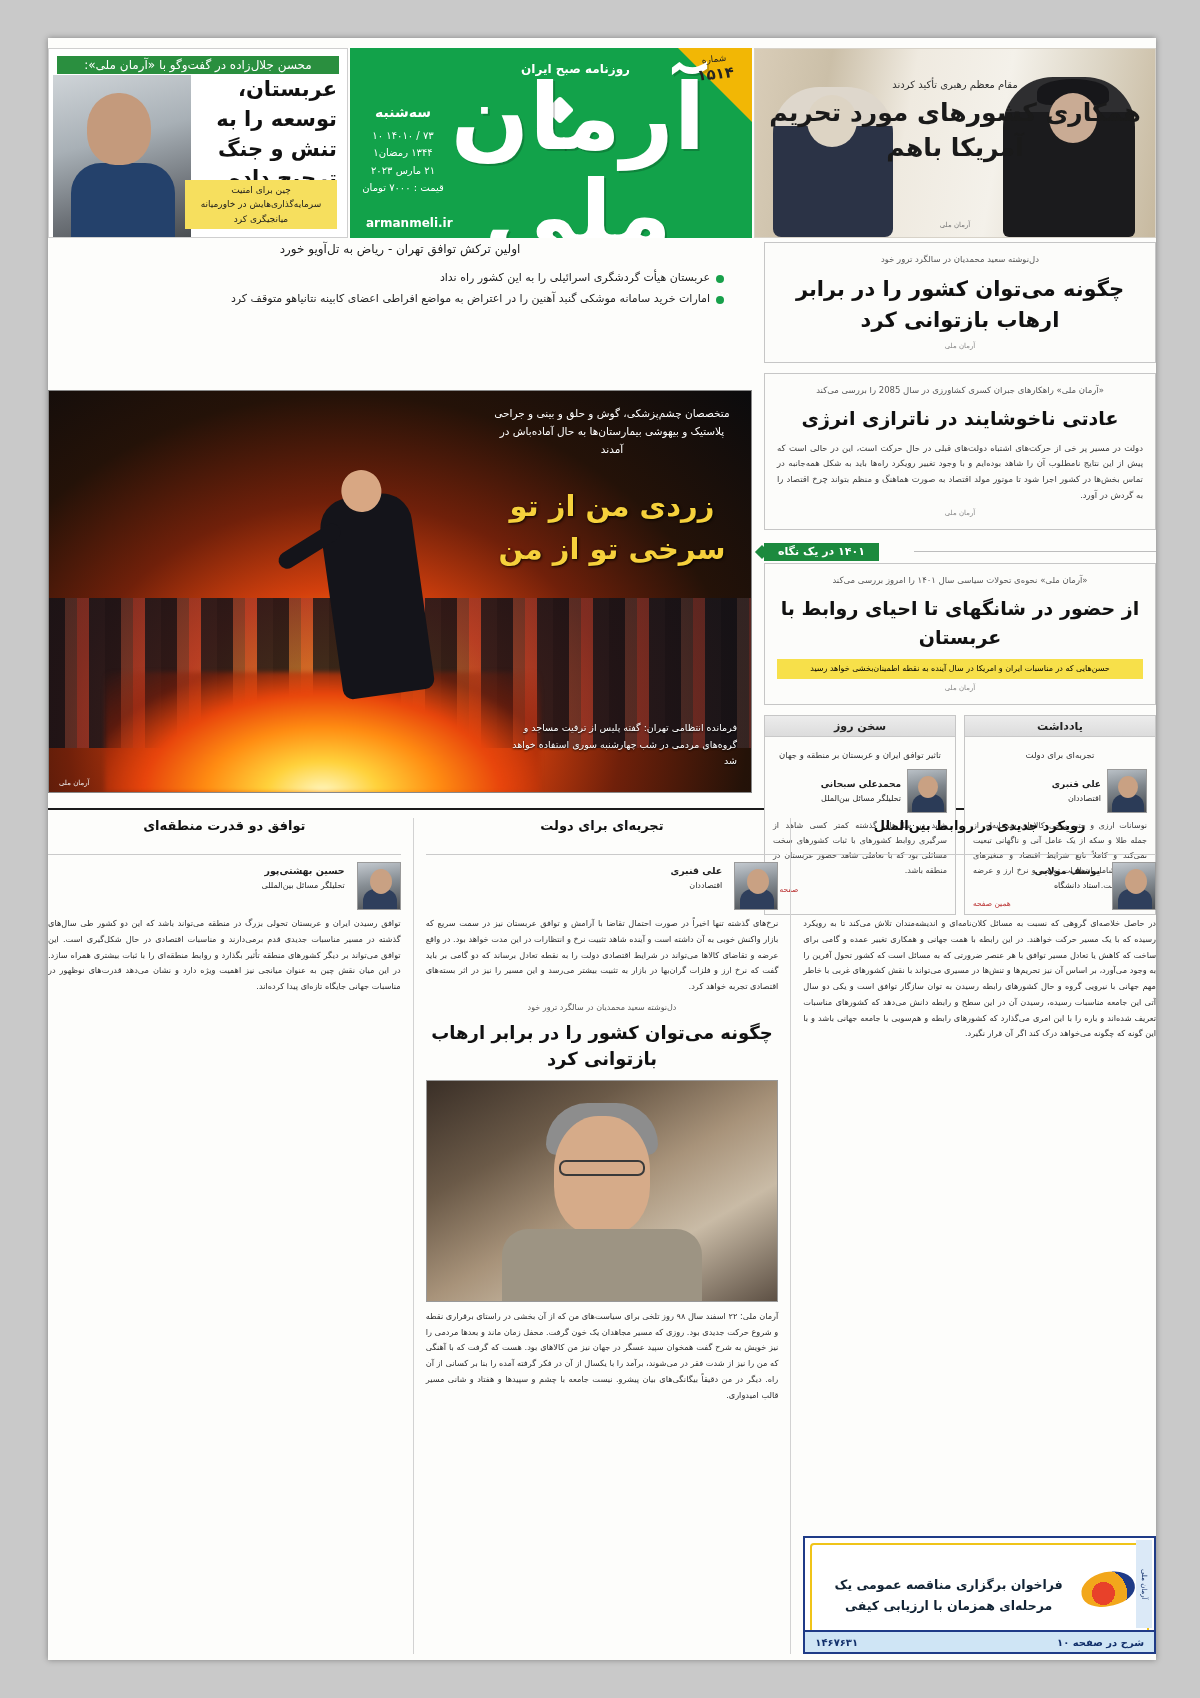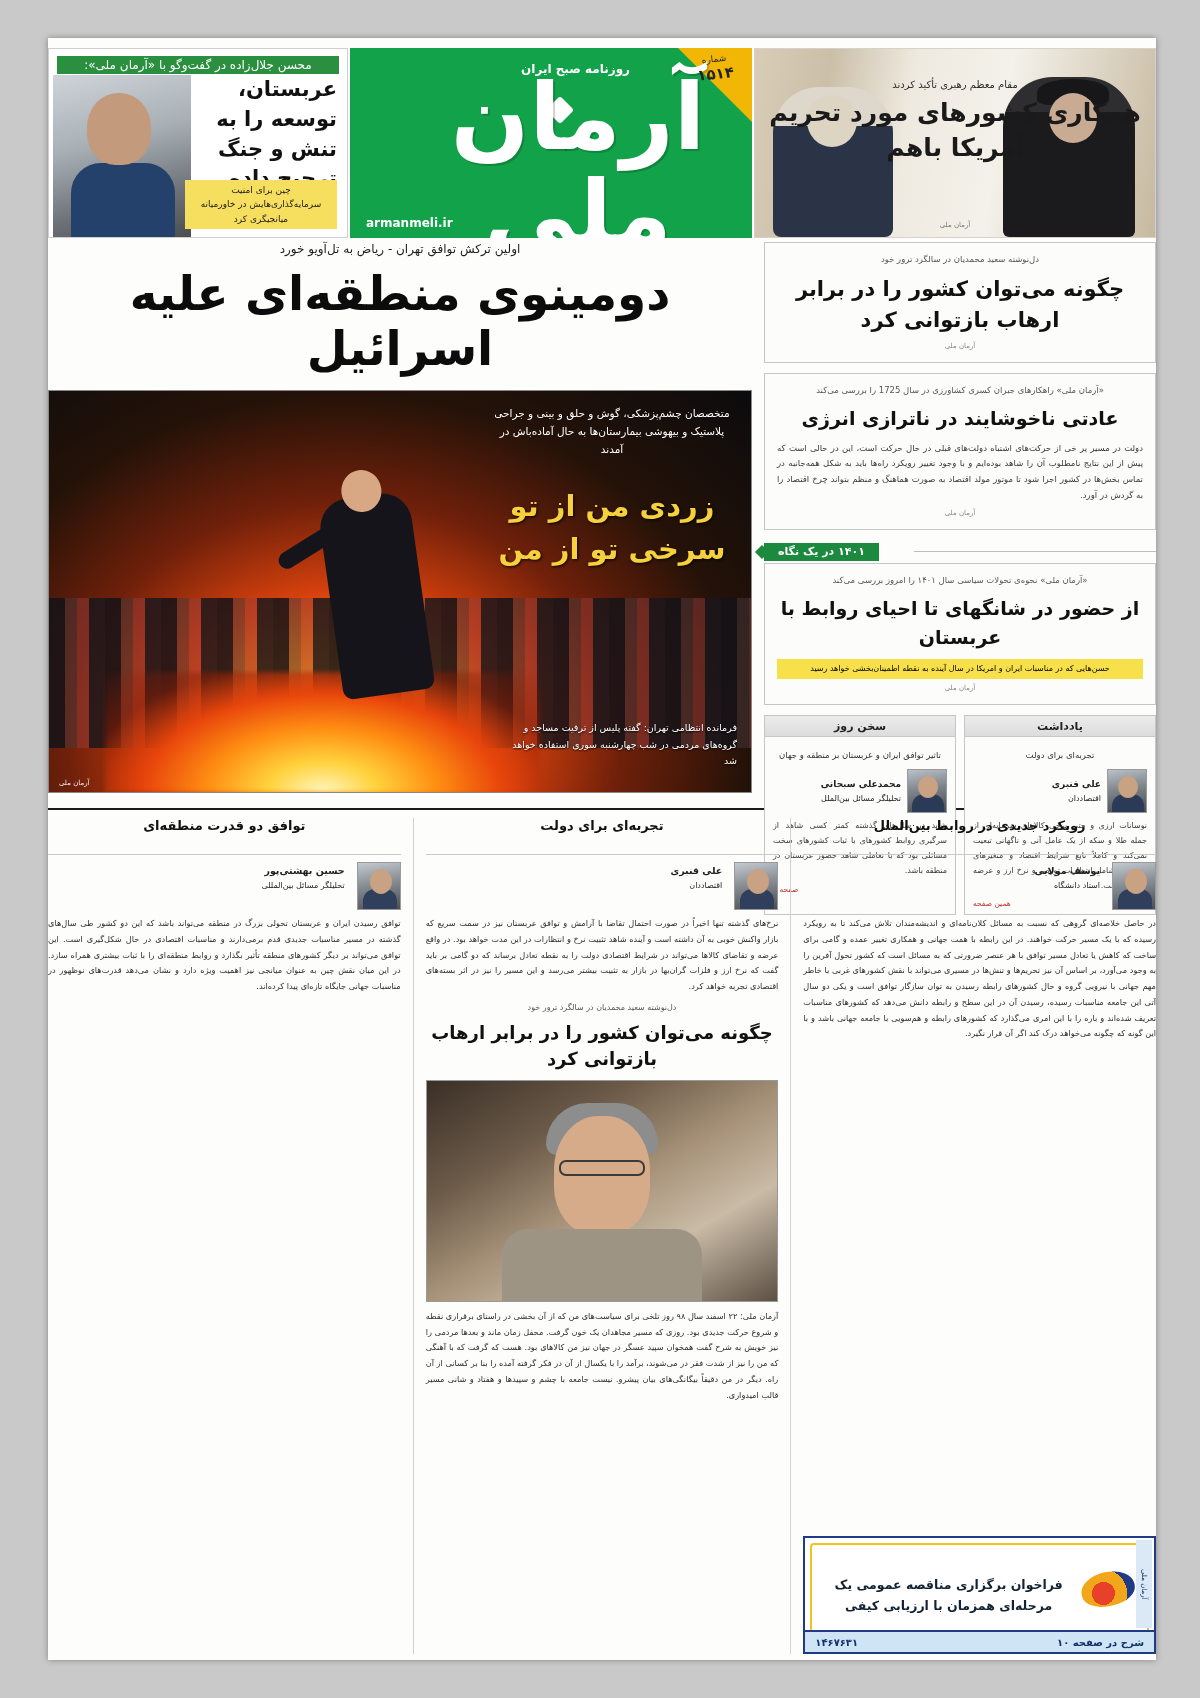--- a/index.html
+++ b/index.html
@@ -346,20 +346,27 @@
 
     <div class="masthead">
       <div class="issue-tri"></div>
       <div class="issue-label">
         <span>شماره</span>
         <div class="issue-num">۱۵۱۴</div>
       </div>
       <div class="mh-slogan">روزنامه صبح ایران</div>
       <div class="mh-diamond"></div>
       <div class="mh-logo">آرمان ملی</div>
+      <div class="mh-date">
+        <span class="mh-day">سه‌شنبه</span>
+        <span>۷۳ / ۱۴۰۱۰ ۱۰</span><br>
+        <span>۱۳۴۴ رمضان‌۱</span><br>
+        <span>۲۱ مارس ۲۰۲۳</span><br>
+        <span>قیمت : ۷۰۰۰ تومان</span>
+      </div>
       <div class="mh-site">armanmeli.ir</div>
     </div>
 
     <div class="top-right-box">
       <div class="trb-kicker">محسن جلال‌زاده در گفت‌وگو با «آرمان ملی»:</div>
       <div class="trb-photo"></div>
       <div class="trb-head">عربستان، توسعه را به تنش و جنگ ترجیح داده است</div>
       <div class="trb-caption">چین برای امنیت سرمایه‌گذاری‌هایش در خاورمیانه میانجیگری کرد</div>
     </div>
   </div>
@@ -368,21 +375,21 @@
 
     <div class="lcol">
 
       <div class="card">
         <div class="card-kicker">دل‌نوشته سعید محمدیان در سالگرد ترور خود</div>
         <div class="card-head">چگونه می‌توان کشور را در برابر ارهاب بازتوانی کرد</div>
         <div class="card-more">آرمان ملی</div>
       </div>
 
       <div class="card">
-        <div class="card-kicker">«آرمان ملی» راهکارهای جبران کسری کشاورزی در سال 1725 را بررسی می‌کند</div>
+        <div class="card-kicker">«آرمان ملی» راهکارهای جبران کسری کشاورزی در سال 2085 را بررسی می‌کند</div>
         <div class="card-head sm">عادتی ناخوشایند در ناترازی انرژی</div>
         <div class="card-body">دولت در مسیر پر خی از حرکت‌های اشتباه دولت‌های قبلی در حال حرکت است، این در حالی است که پیش از این نتایج نامطلوب آن را شاهد بوده‌ایم و با وجود تغییر رویکرد راه‌ها باید به شکل همه‌جانبه در تماس بخش‌ها در کشور اجرا شود تا موتور مولد اقتصاد به صورت هماهنگ و منظم بتواند چرخ اقتصاد را به گردش در آورد.</div>
         <div class="card-more">آرمان ملی</div>
       </div>
 
       <div class="tag-row">
         <span class="tag-green">۱۴۰۱ در یک نگاه<i class="tag-diamond"></i></span>
       </div>
 
       <div class="card">
@@ -418,21 +425,20 @@
             </div>
           </div>
           <div class="op-text">شاید در سال‌های گذشته کمتر کسی شاهد از سرگیری روابط کشورهای با ثبات کشورهای سخت مسائلی بود که با تعاملی شاهد حضور عربستان در منطقه باشد.</div>
           <div class="op-more">صفحه ۲</div>
         </div>
       </div>
     </div>
 
     <div class="lead-main">
       <div class="lead-kicker">اولین ترکش توافق تهران - ریاض به تل‌آویو خورد</div>
-      <div class="lead-head">دومینوی منطقه‌ای علیه اسرائیل</div>
       <ul class="lead-bullets">
         <li>عربستان هیأت گردشگری اسرائیلی را به این کشور راه نداد</li>
         <li>امارات خرید سامانه موشکی گنبد آهنین را در اعتراض به مواضع افراطی اعضای کابینه نتانیاهو متوقف کرد</li>
       </ul>
     </div>
 
     <div class="lead-photo">
       <div class="crowd"></div>
       <div class="fire"></div>
       <div class="jumper"></div>

